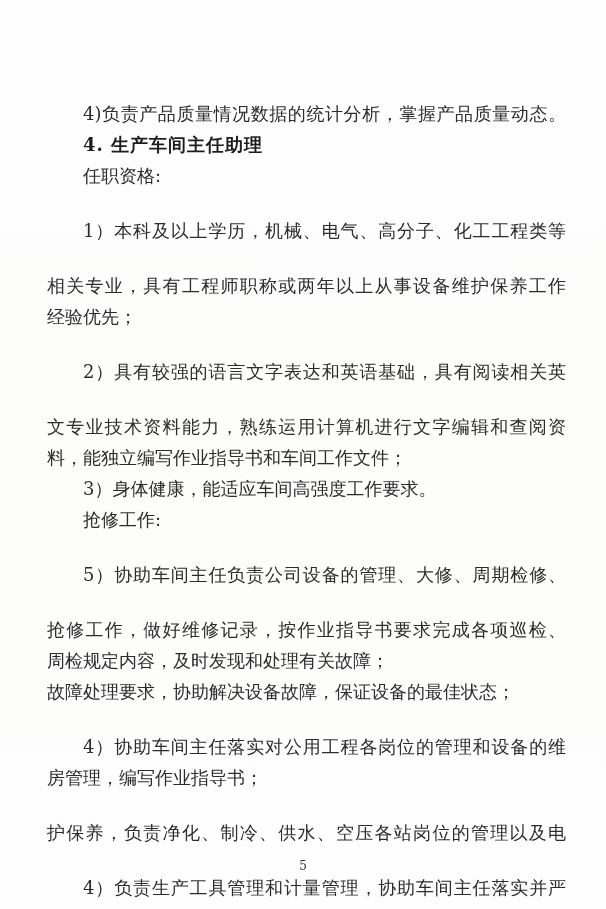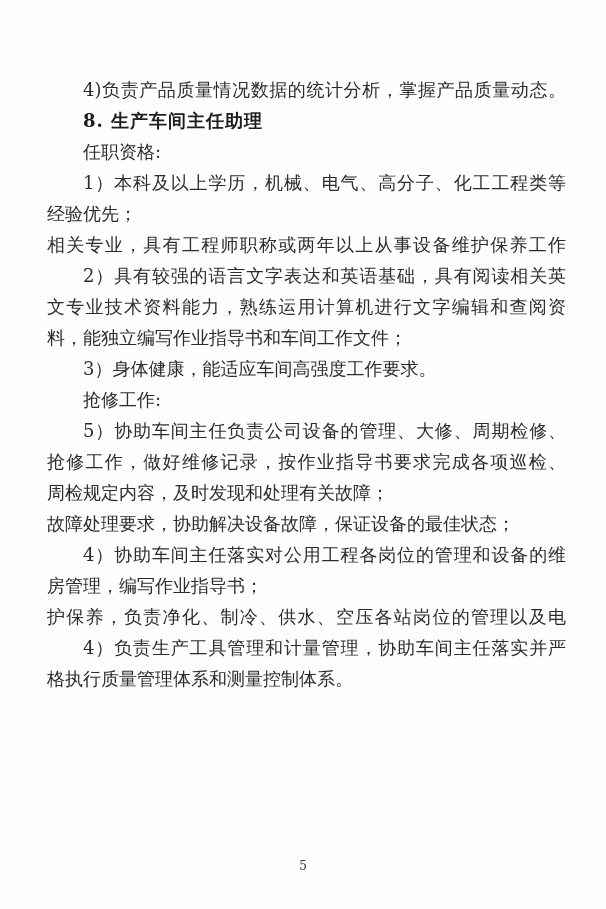--- a/index.html
+++ b/index.html
@@ -17,21 +17,21 @@
   }
   .doc {
     position: absolute;
     left: 47px; top: 74px; width: 519px;
     font-size: 18px;
     line-height: 31px;
   }
   .doc p, .doc h2 { margin: 0; padding: 0; font-size: inherit; }
   .line { display: block; }
   .line.indent { text-indent: 2em; }
-  .line.full { text-align: justify; text-align-last: justify; }
+  .line.full { text-align: justify; text-align-last: justify; margin-top: 24px; }
   .para { margin: 0 0 5px 0; }
   .intro { margin: 0 0 31px 0; }
   .heading { font-weight: bold; color: #1d1d1d; letter-spacing: 1px; }
   .label { margin: 0; }
   .footer {
     position: absolute;
     left: 0; top: 858px; width: 100%;
     text-align: center;
     font-size: 12px;
     line-height: 16px;
@@ -42,31 +42,31 @@
 <body>
 
 <div class="page">
   <main class="doc">
 
     <p class="para intro">
       <span class="line indent full">4)负责产品质量情况数据的统计分析，掌握产品质量动态。</span>
     </p>
 
     <h2 class="heading">
-      <span class="line indent">8. 生产车间主任助理</span>
+      <span class="line indent">4. 生产车间主任助理</span>
     </h2>
 
     <p class="label">
       <span class="line indent">任职资格:</span>
     </p>
 
     <p class="para">
       <span class="line indent full">1）本科及以上学历，机械、电气、高分子、化工工程类等</span>
+      <span class="line full">相关专业，具有工程师职称或两年以上从事设备维护保养工作</span>
       <span class="line">经验优先；</span>
-      <span class="line full">相关专业，具有工程师职称或两年以上从事设备维护保养工作</span>
     </p>
 
     <p class="para">
       <span class="line indent full">2）具有较强的语言文字表达和英语基础，具有阅读相关英</span>
       <span class="line full">文专业技术资料能力，熟练运用计算机进行文字编辑和查阅资</span>
       <span class="line">料，能独立编写作业指导书和车间工作文件；</span>
     </p>
 
     <p class="para">
       <span class="line indent">3）身体健康，能适应车间高强度工作要求。</span>

